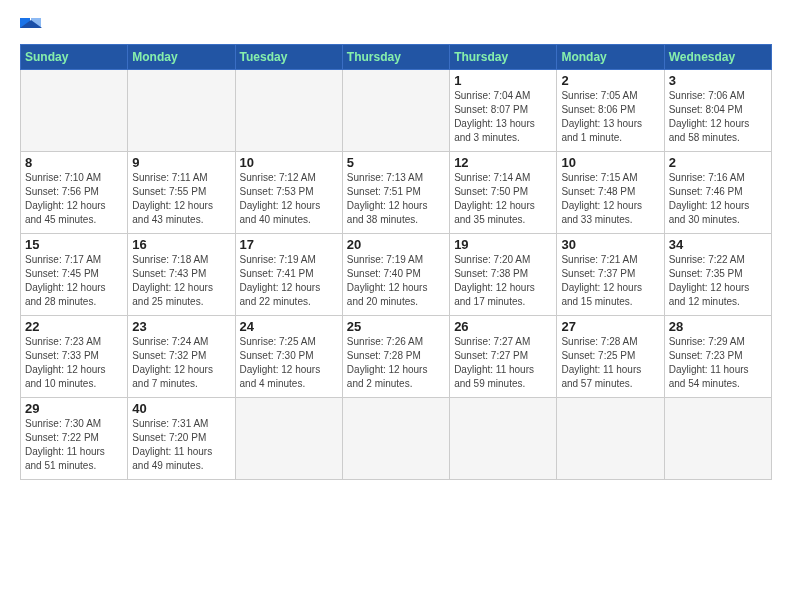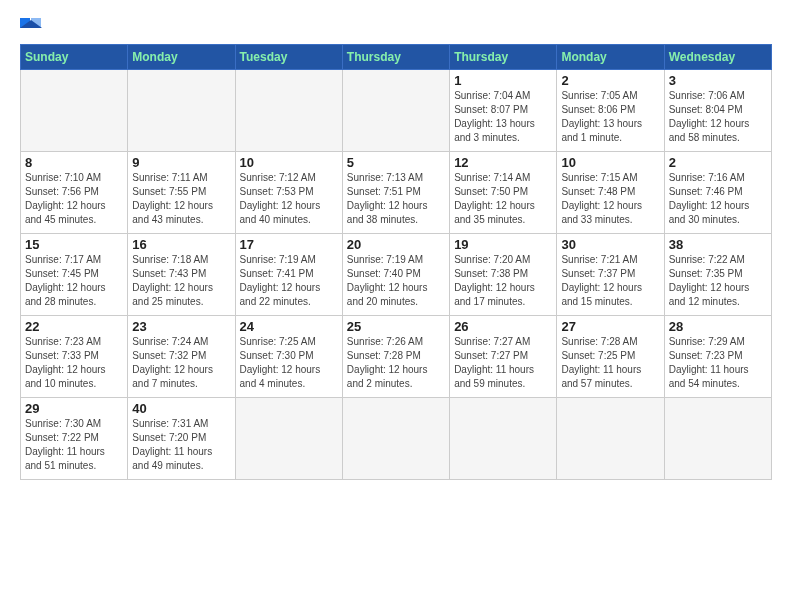--- a/index.html
+++ b/index.html
@@ -162,21 +162,21 @@
           <td><span class="day-num">16</span>
 <span class="day-info">Sunrise: 7:18 AM<br>Sunset: 7:43 PM<br>Daylight: 12 hours and 25 minutes.</span></td>
           <td><span class="day-num">17</span>
 <span class="day-info">Sunrise: 7:19 AM<br>Sunset: 7:41 PM<br>Daylight: 12 hours and 22 minutes.</span></td>
           <td><span class="day-num">20</span>
 <span class="day-info">Sunrise: 7:19 AM<br>Sunset: 7:40 PM<br>Daylight: 12 hours and 20 minutes.</span></td>
           <td><span class="day-num">19</span>
 <span class="day-info">Sunrise: 7:20 AM<br>Sunset: 7:38 PM<br>Daylight: 12 hours and 17 minutes.</span></td>
           <td><span class="day-num">30</span>
 <span class="day-info">Sunrise: 7:21 AM<br>Sunset: 7:37 PM<br>Daylight: 12 hours and 15 minutes.</span></td>
-          <td><span class="day-num">38</span>
+          <td><span class="day-num">34</span>
 <span class="day-info">Sunrise: 7:22 AM<br>Sunset: 7:35 PM<br>Daylight: 12 hours and 12 minutes.</span></td>
         </tr>
         <tr>
           <td><span class="day-num">22</span>
 <span class="day-info">Sunrise: 7:23 AM<br>Sunset: 7:33 PM<br>Daylight: 12 hours and 10 minutes.</span></td>
           <td><span class="day-num">23</span>
 <span class="day-info">Sunrise: 7:24 AM<br>Sunset: 7:32 PM<br>Daylight: 12 hours and 7 minutes.</span></td>
           <td><span class="day-num">24</span>
 <span class="day-info">Sunrise: 7:25 AM<br>Sunset: 7:30 PM<br>Daylight: 12 hours and 4 minutes.</span></td>
           <td><span class="day-num">25</span>

